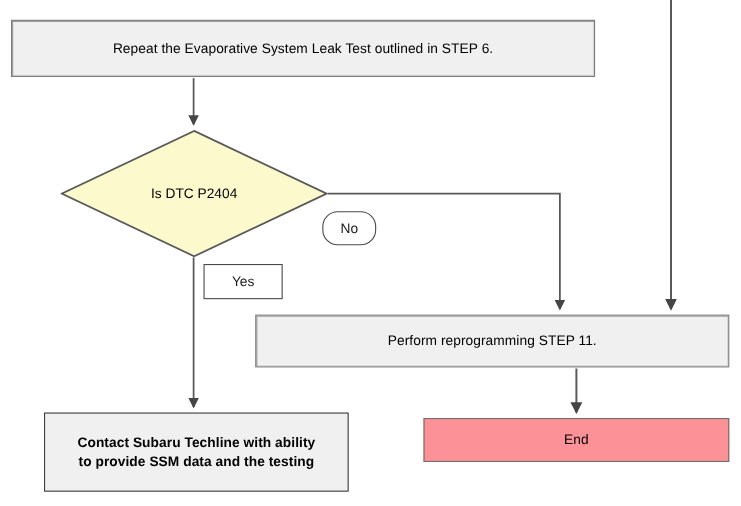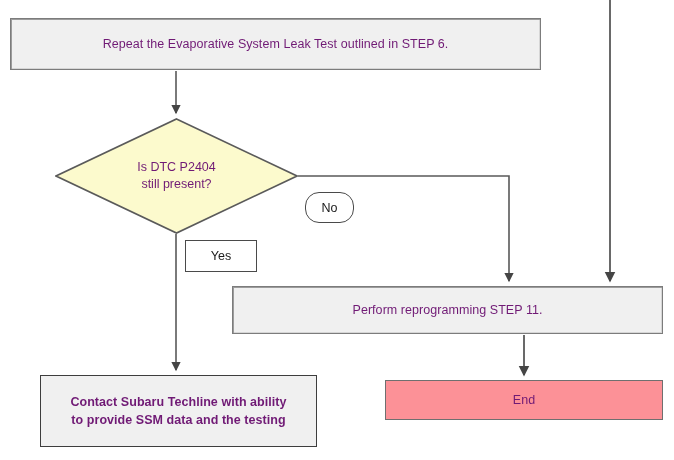--- a/index.html
+++ b/index.html
@@ -21,21 +21,21 @@
     width: 674px;
     height: 460px;
   }
   .node {
     position: absolute;
     box-sizing: border-box;
     display: flex;
     align-items: center;
     justify-content: center;
     text-align: center;
-    color: #701a75;
+    color: #000000;
   }
   
   .box {
     background: #f0f0f0;
     border: 1px solid #7c7c7c;
     box-shadow: 1px 1px 0 0 #9c9c9c inset, -1px -1px 0 0 #d6d6d6 inset;
   }
   .box-text {
     font-size: 12.5px;
     line-height: 16px;
@@ -118,21 +118,21 @@
     color: #1a1a1a;
     z-index: 5;
   }
   #label-yes {
     left: 185px;
     top: 240px;
     width: 72px;
     height: 32px;
   }
   #label-no {
-    left: 305px;
+    left: 293px;
     top: 192px;
     width: 49px;
     height: 31px;
     border-radius: 14px;
   }
 </style>
 </head>
 <body>
 
 <svg id="flow-canvas" viewBox="0 0 674 460" xmlns="http://www.w3.org/2000/svg">
@@ -166,21 +166,20 @@
 <div class="node box" id="node-repeat-test">
   <span class="box-text">Repeat the Evaporative System Leak Test outlined in STEP 6.</span>
 </div>
 
 <div class="node" id="node-decision">
   <svg class="diamond-svg" viewBox="0 0 243 116" preserveAspectRatio="none" xmlns="http://www.w3.org/2000/svg">
     <polygon points="121.5,1 242,58 121.5,115 1,58" fill="#fcfacd" stroke="#5a5a5a" stroke-width="1.6"></polygon>
   </svg>
   <div class="diamond-label">
     <div>Is DTC P2404</div>
-    <div>still present?</div>
   </div>
 </div>
 
 <div class="label-box" id="label-yes">Yes</div>
 
 <div class="label-box" id="label-no">No</div>
 
 <div class="node box" id="node-reprogramming">
   <span class="box-text">Perform reprogramming STEP 11.</span>
 </div>

